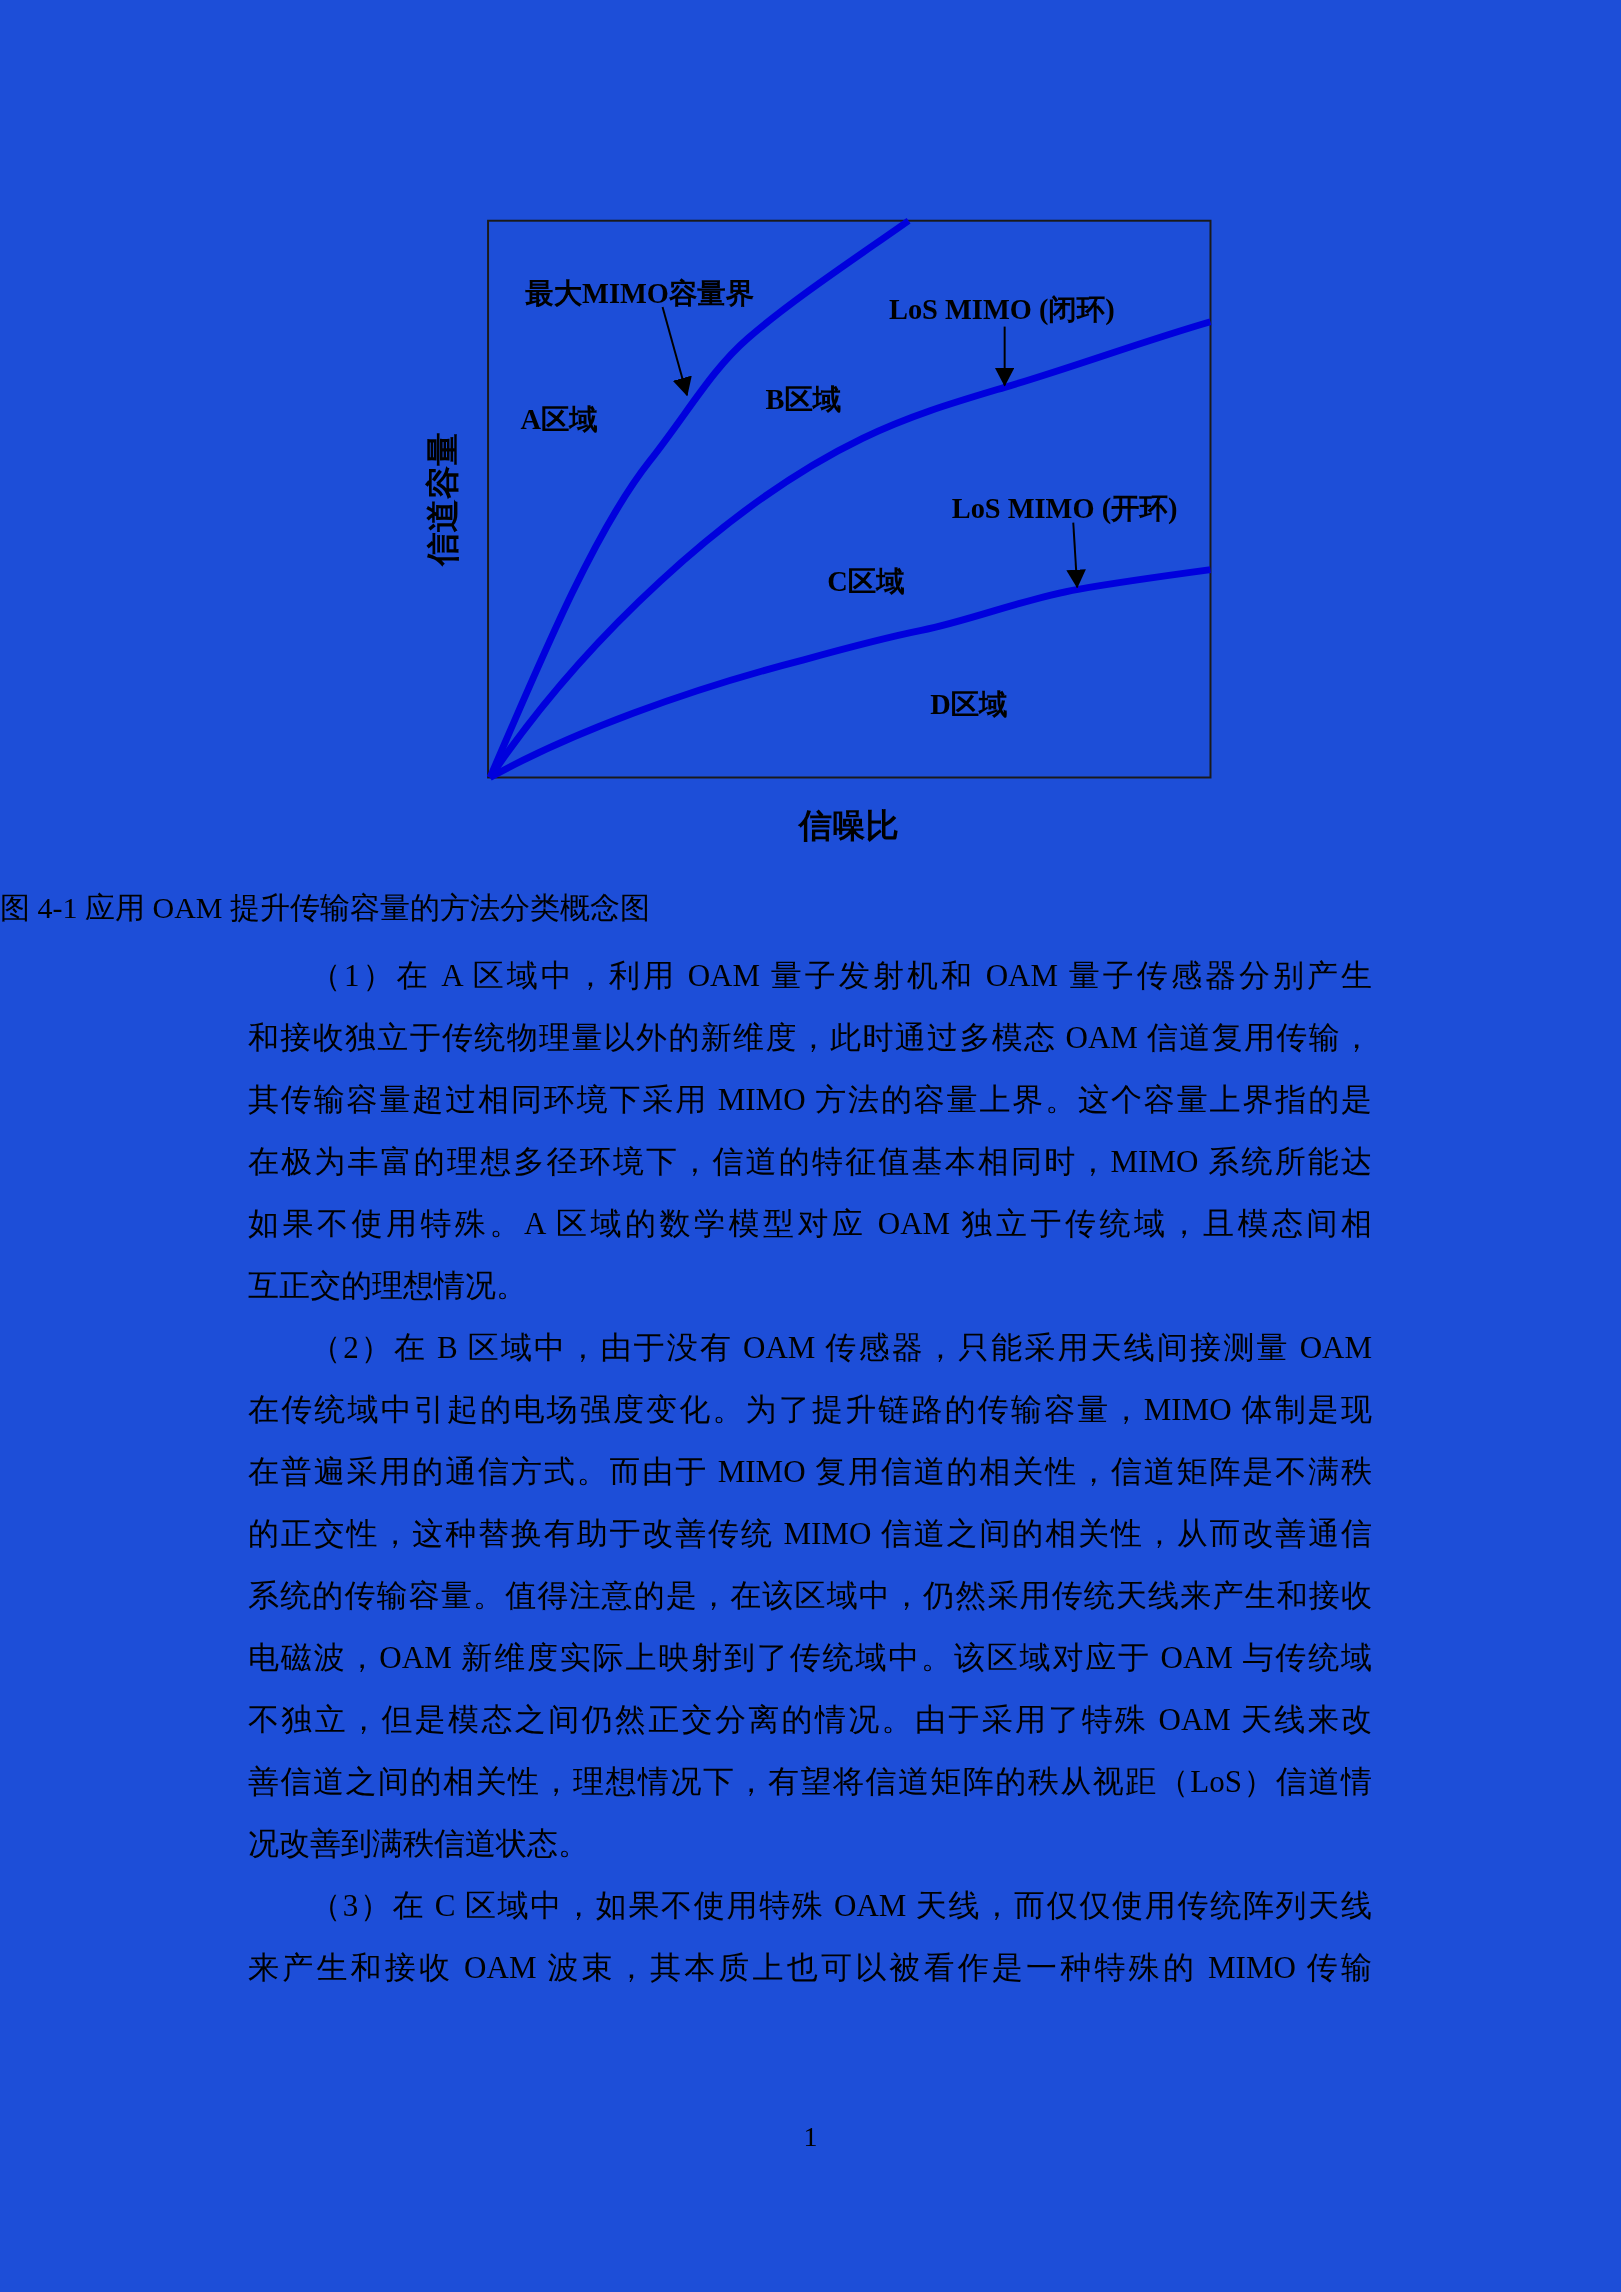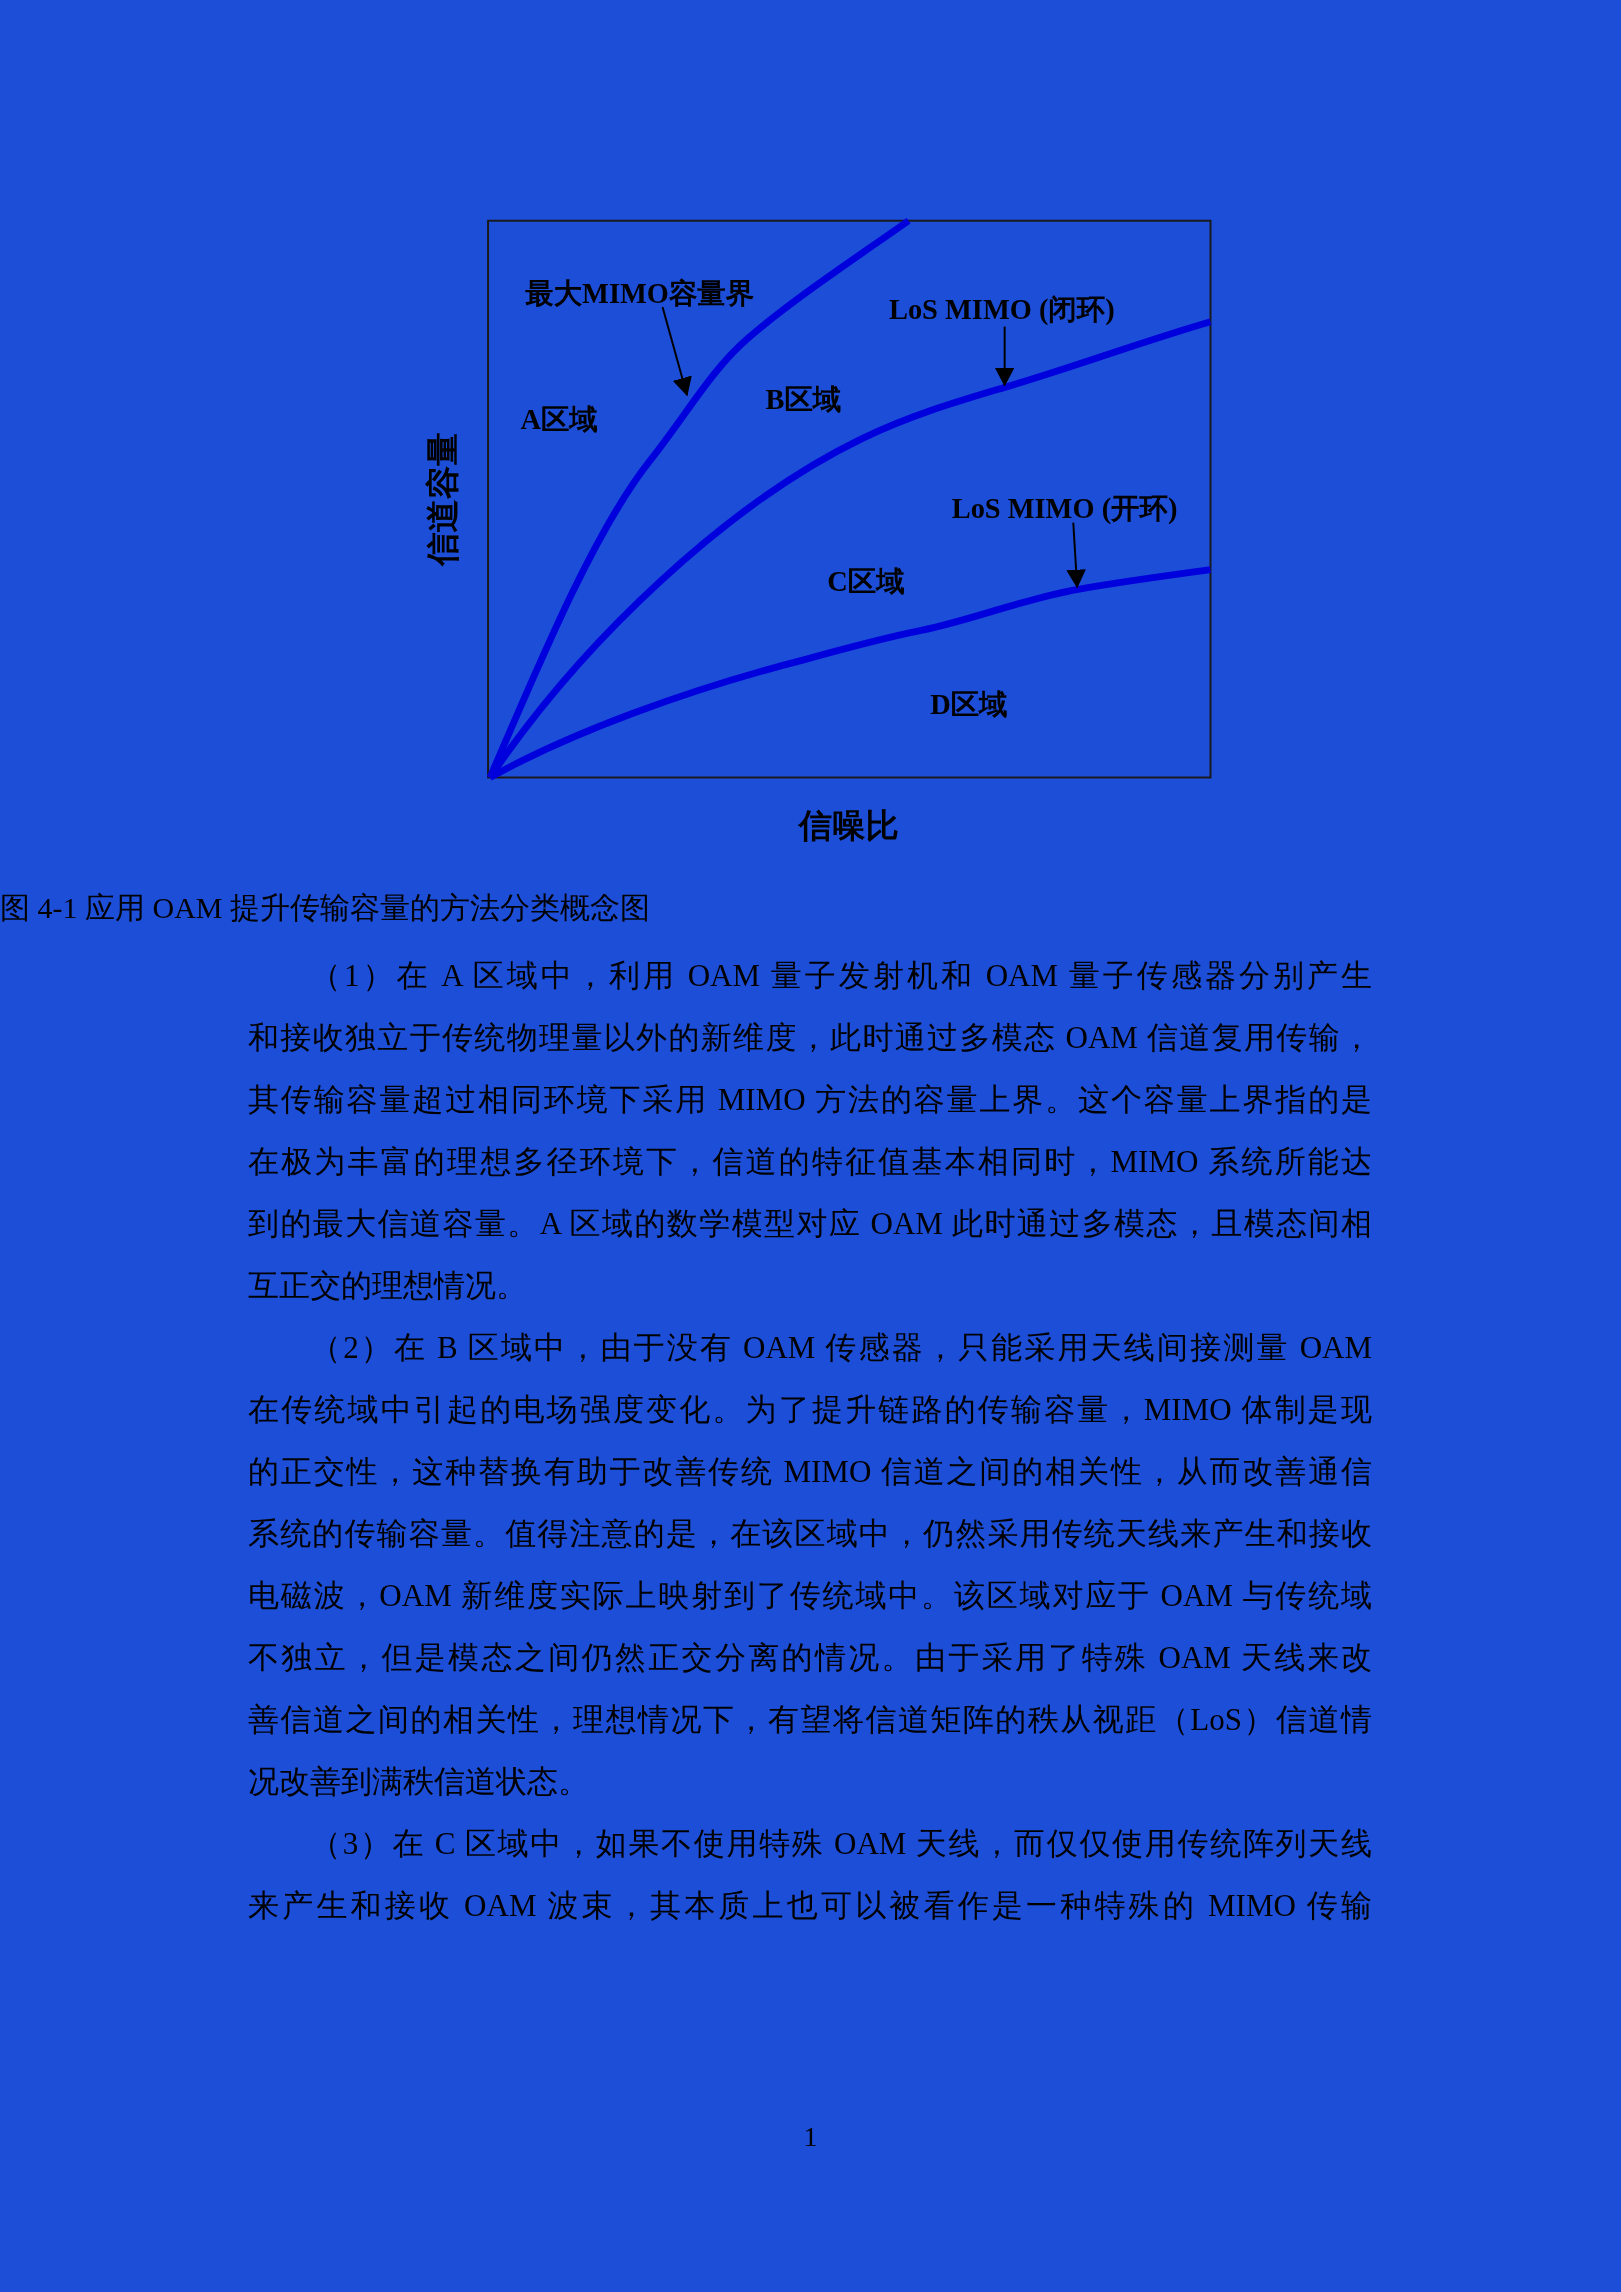--- a/index.html
+++ b/index.html
@@ -68,24 +68,25 @@
     <text class="axislab-x" x="466" y="654" text-anchor="middle">信噪比</text>
   </svg>
 
   <div class="caption">图 4-1 应用 OAM 提升传输容量的方法分类概念图</div>
 
   <div class="bodywrap">
       <div class="bline ind">（1）在 A 区域中，利用 OAM 量子发射机和 OAM 量子传感器分别产生</div>
       <div class="bline">和接收独立于传统物理量以外的新维度，此时通过多模态 OAM 信道复用传输，</div>
       <div class="bline">其传输容量超过相同环境下采用 MIMO 方法的容量上界。这个容量上界指的是</div>
       <div class="bline">在极为丰富的理想多径环境下，信道的特征值基本相同时，MIMO 系统所能达</div>
-      <div class="bline">到的最大信道容量。A 区域的数学模型对应 OAM 此时通过多模态，且模态间相</div>
+      <div class="bline">如果不使用特殊。A 区域的数学模型对应 OAM 独立于传统域，且模态间相</div>
       <div class="bline end">互正交的理想情况。</div>
       <div class="bline ind">（2）在 B 区域中，由于没有 OAM 传感器，只能采用天线间接测量 OAM</div>
       <div class="bline">在传统域中引起的电场强度变化。为了提升链路的传输容量，MIMO 体制是现</div>
+      <div class="bline">在普遍采用的通信方式。而由于 MIMO 复用信道的相关性，信道矩阵是不满秩</div>
       <div class="bline">的正交性，这种替换有助于改善传统 MIMO 信道之间的相关性，从而改善通信</div>
       <div class="bline">系统的传输容量。值得注意的是，在该区域中，仍然采用传统天线来产生和接收</div>
       <div class="bline">电磁波，OAM 新维度实际上映射到了传统域中。该区域对应于 OAM 与传统域</div>
       <div class="bline">不独立，但是模态之间仍然正交分离的情况。由于采用了特殊 OAM 天线来改</div>
       <div class="bline">善信道之间的相关性，理想情况下，有望将信道矩阵的秩从视距（LoS）信道情</div>
       <div class="bline end">况改善到满秩信道状态。</div>
       <div class="bline ind">（3）在 C 区域中，如果不使用特殊 OAM 天线，而仅仅使用传统阵列天线</div>
       <div class="bline">来产生和接收 OAM 波束，其本质上也可以被看作是一种特殊的 MIMO 传输</div>
     </div>
 

